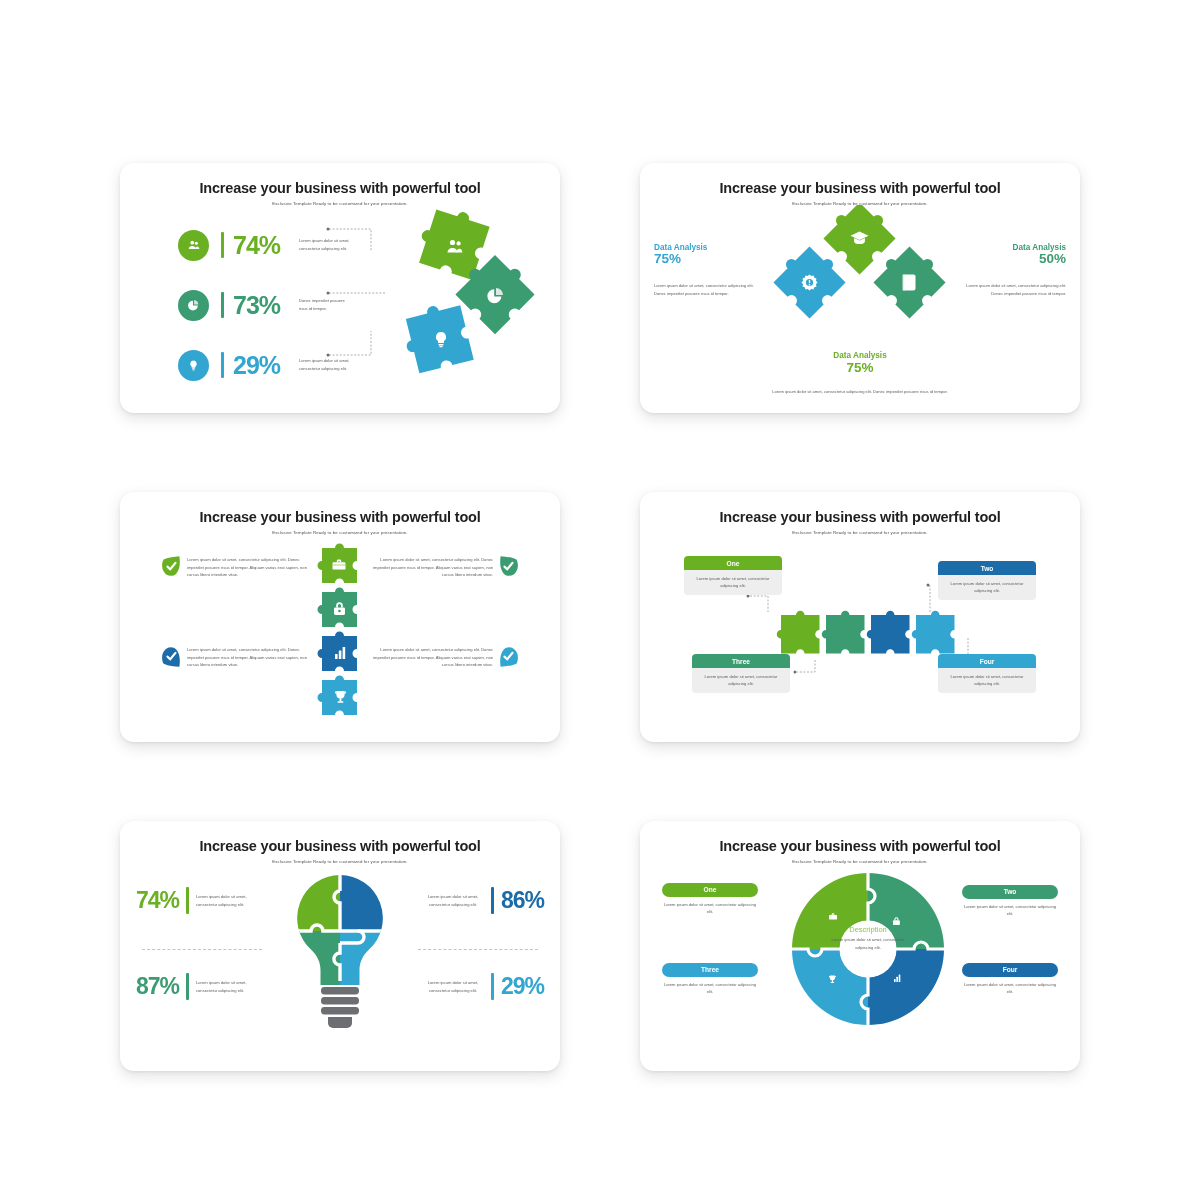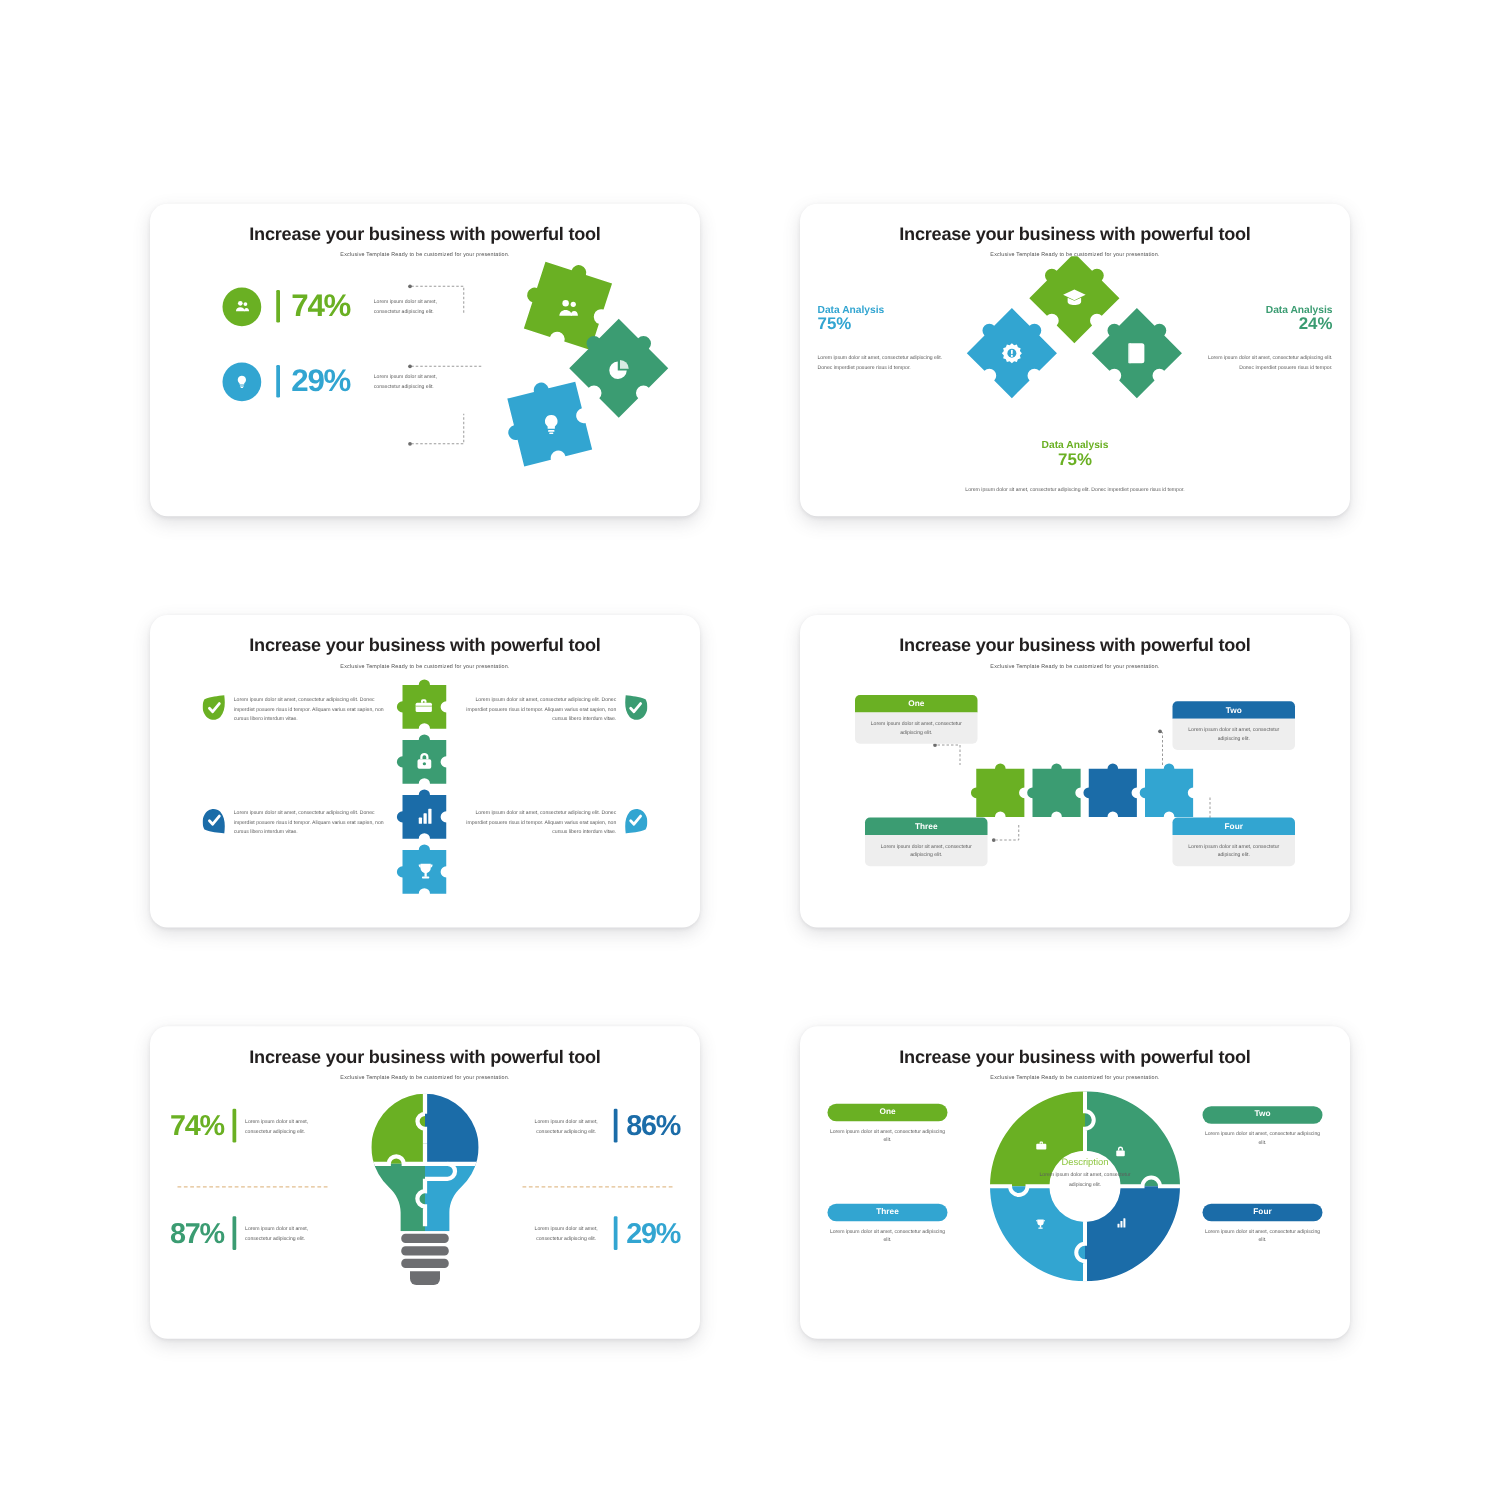--- a/index.html
+++ b/index.html
@@ -134,20 +134,31 @@
                 <circle cx="16" cy="9" r="2.6"></circle>
                 <path d="M3 19c0-3.4 2.7-5.5 6-5.5s6 2.1 6 5.5z"></path>
                 <path d="M14 19c0-2.6 1.3-4.6 3.5-4.6S21 16.4 21 19z"></path>
               </svg>
           </div>
           <div class="s1-bar" style="background:#6ab023"></div>
           <div class="s1-pct pct" style="color:#6ab023">74%</div>
           <div class="s1-txt lorem">Lorem ipsum dolor sit amet, consectetur adipiscing elit.</div>
         </div>
         <div class="s1-row">
+          <div class="s1-circ" style="background:#3b9c72">
+            <svg width="13" height="13" viewBox="0 0 24 24" fill="#fff">
+                <path d="M11 3a9 9 0 1 0 9 9h-9z"></path>
+                <path d="M13 2v8h8a9 9 0 0 0-8-8z" opacity=".75"></path>
+              </svg>
+          </div>
+          <div class="s1-bar" style="background:#3b9c72"></div>
+          <div class="s1-pct pct" style="color:#3b9c72">73%</div>
+          <div class="s1-txt lorem">Donec imperdiet posuere risus id tempor.</div>
+        </div>
+        <div class="s1-row">
           <div class="s1-circ" style="background:#32a5d1">
             <svg width="13" height="13" viewBox="0 0 24 24" fill="#fff">
                 <path d="M12 3a6 6 0 0 0-3.5 10.9V16h7v-2.1A6 6 0 0 0 12 3z"></path>
                 <rect x="9" y="17.2" width="6" height="1.6" rx=".8"></rect>
                 <rect x="10" y="19.6" width="4" height="1.4" rx=".7"></rect>
               </svg>
           </div>
           <div class="s1-bar" style="background:#32a5d1"></div>
           <div class="s1-pct pct" style="color:#32a5d1">29%</div>
           <div class="s1-txt lorem">Lorem ipsum dolor sit amet, consectetur adipiscing elit.</div>
@@ -206,21 +217,21 @@
     <div class="body">
 
       <div class="s2-side s2-left">
         <div class="s2-lbl" style="color:#32a5d1">Data Analysis</div>
         <div class="s2-val" style="color:#32a5d1">75%</div>
         <div class="s2-txt lorem">Lorem ipsum dolor sit amet, consectetur adipiscing elit. Donec imperdiet posuere risus id tempor.</div>
       </div>
 
       <div class="s2-side s2-right">
         <div class="s2-lbl" style="color:#3b9c72">Data Analysis</div>
-        <div class="s2-val" style="color:#3b9c72">24%</div>
+        <div class="s2-val" style="color:#3b9c72">50%</div>
         <div class="s2-txt lorem">Lorem ipsum dolor sit amet, consectetur adipiscing elit. Donec imperdiet posuere risus id tempor.</div>
       </div>
 
       <svg class="s2-mid" viewBox="0 0 180 145">
         <defs>
           <path id="pz2" d="M8 8 h20 a5.5 5.5 0 0 1 11 0 h20 v20 a5.5 5.5 0 0 0 0 11 v20 h-20 a5.5 5.5 0 0 0-11 0 h-20 v-20 a5.5 5.5 0 0 1 0-11 z"></path>
         </defs>
         <g transform="translate(56,0) rotate(45 33.5 33.5)">
           <use href="#pz2" fill="#6ab023"></use>
           <g transform="translate(33.5 33.5) rotate(-45) translate(-9 -7)" fill="#fff">

